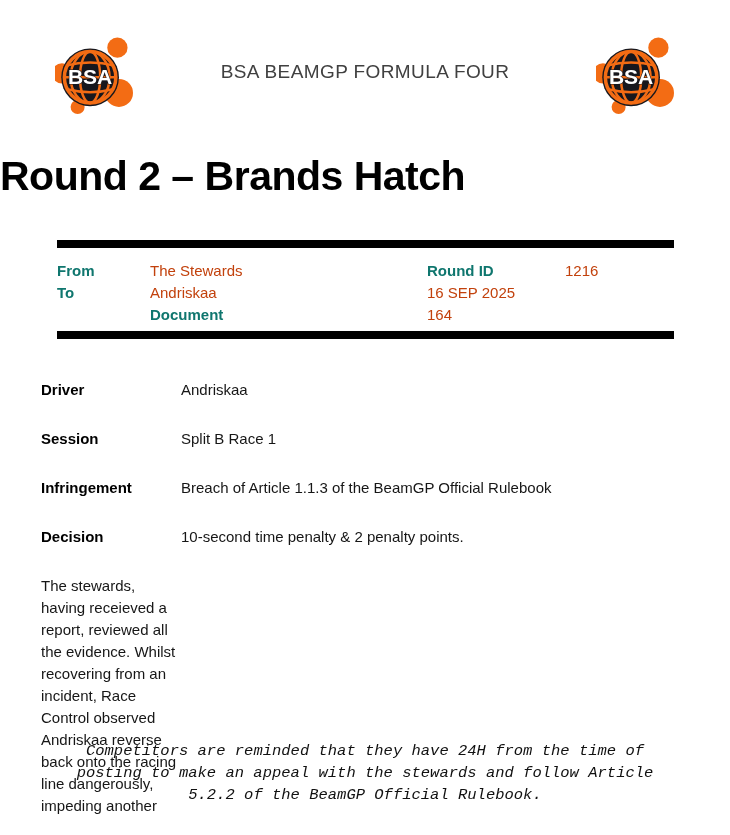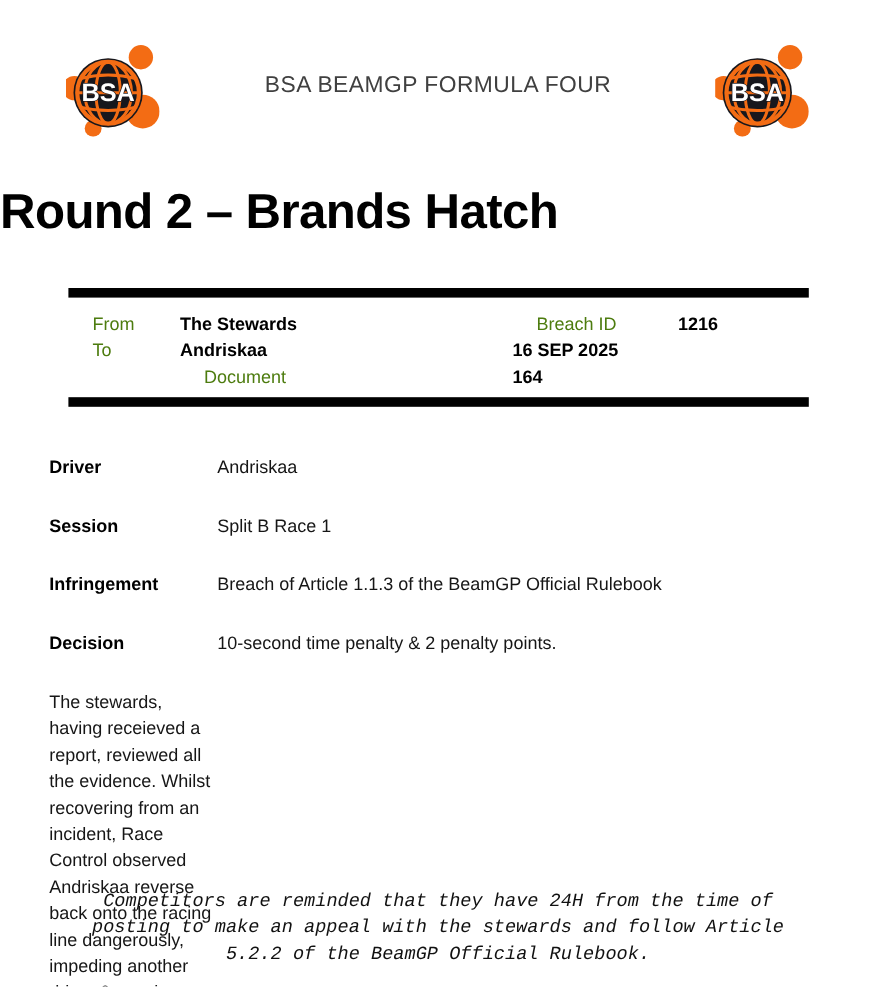--- a/index.html
+++ b/index.html
@@ -35,22 +35,22 @@
   .bar { position: absolute; left: 57px; width: 617px; height: 8px; background: #000; }
   .bar.top { top: 240px; }
   .bar.bottom { top: 331px; }
   .meta-grid {
     position: absolute; left: 57px; top: 260px; width: 617px;
     display: grid;
     grid-template-columns: 93px 277px 138px 109px;
     grid-auto-rows: 22px;
     font-size: 15px; line-height: 22px;
   }
-  .meta-grid .lbl { font-weight: 400; color: #4d7c0f; margin-left: 20px; }
-  .meta-grid .val { font-weight: 700; color: #000000; }
+  .meta-grid .lbl { font-weight: 700; color: #0f766e; }
+  .meta-grid .val { font-weight: 400; color: #c2410c; }
 
   
   .details {
     position: absolute; left: 41px; top: 379px; width: 617px;
     display: grid;
     grid-template-columns: 140px 477px;
     row-gap: 27px;
     font-size: 15px; line-height: 22px;
   }
   .details .lbl { font-weight: 700; color: #000; }
@@ -99,21 +99,21 @@
     <path d="M14 68 Q45 76 76 68" fill="none" stroke="#F36C14" stroke-width="3.2"></path>
     <text x="45" y="62" text-anchor="middle" font-family="Liberation Sans, sans-serif" font-size="27" font-weight="bold" fill="#ffffff" stroke="#17171D" stroke-width="1.5" style="paint-order: stroke;">BSA</text>
   </svg>
 
   <h1 class="doc-heading">Round 2 – Brands Hatch</h1>
 
   <div class="bar top"></div>
   <div class="meta-grid">
     <div class="lbl">From</div>
     <div class="val">The Stewards</div>
-    <div class="lbl">Breach ID</div>
+    <div class="lbl">Round ID</div>
     <div class="val">1216</div>
 
     <div class="lbl">To</div>
     <div class="val">Andriskaa</div>
     <div class="val">16 SEP 2025</div>
 
     <div></div>
     <div></div>
     <div class="lbl">Document</div>
     <div class="val">164</div>

